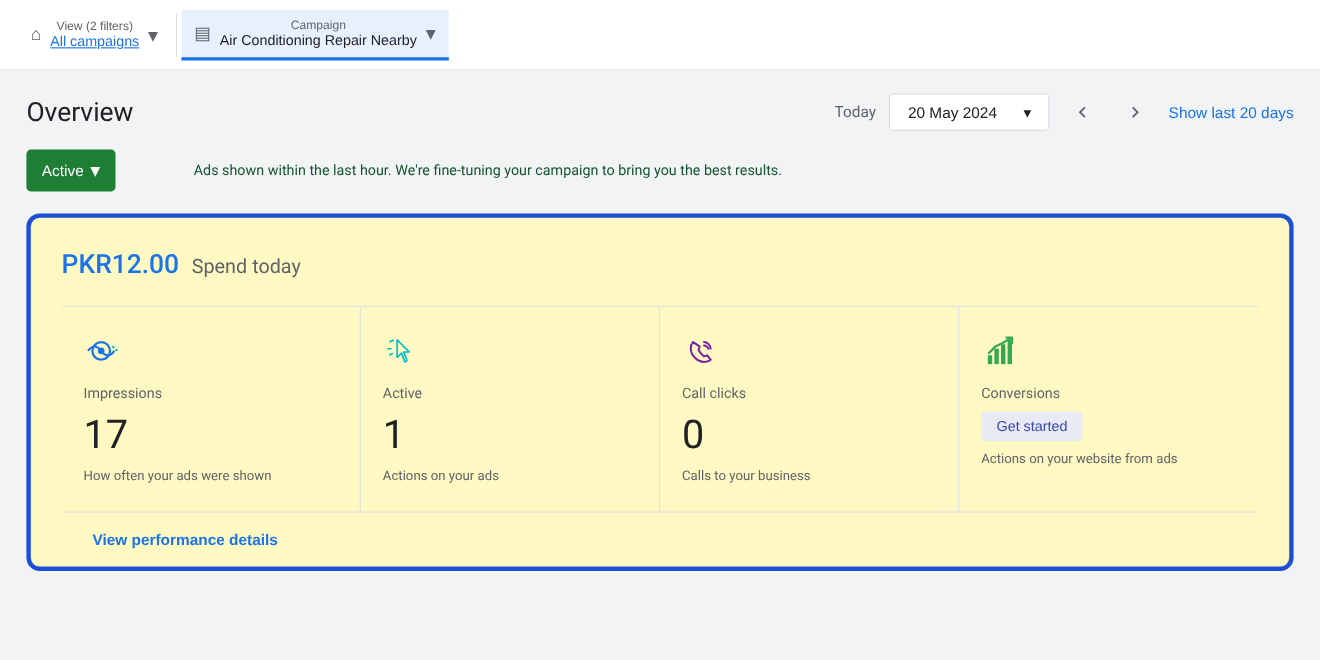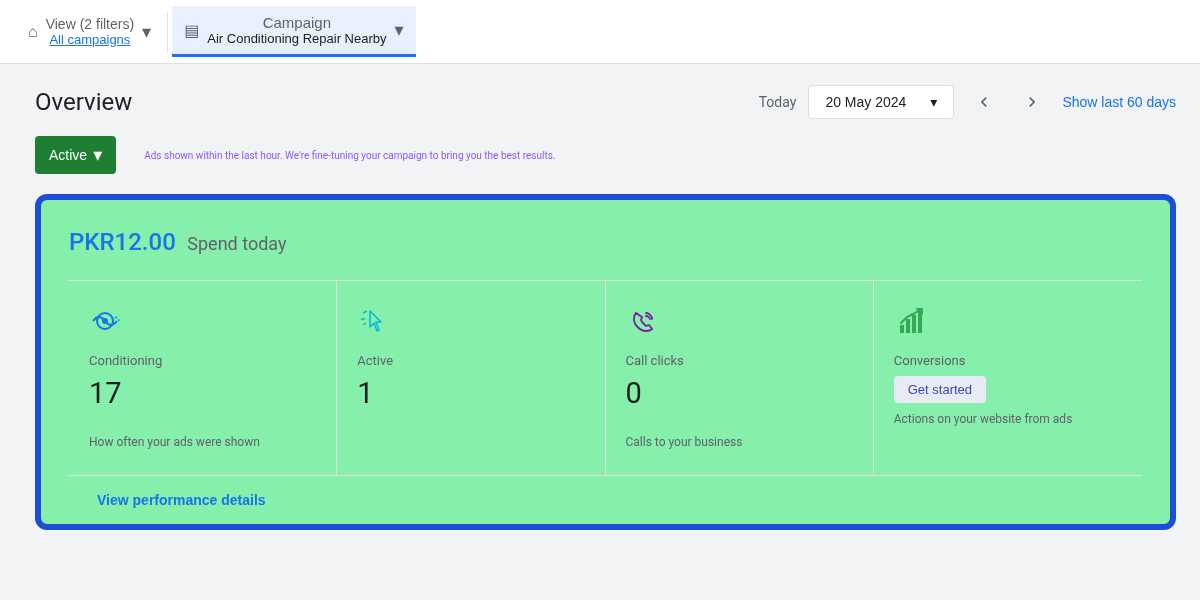--- a/index.html
+++ b/index.html
@@ -26,21 +26,21 @@
       align-items: center;
       gap: 8px;
       padding: 8px 12px;
       border: none;
       background: transparent;
       cursor: pointer;
       font-size: 13px;
       color: #202124;
     }
     .filter-btn .label-small {
-      font-size: 14px;
+      font-size: 11px;
       color: #5f6368;
       display: block;
     }
     .filter-btn .label-main {
       font-size: 13px;
       color: #1a73e8;
       text-decoration: underline;
       display: block;
     }
     .filter-btn .home-icon {
@@ -62,38 +62,38 @@
       align-items: center;
       gap: 8px;
       padding: 8px 12px;
       border: none;
       background: #e8f0fe;
       cursor: pointer;
       border-bottom: 3px solid #1a73e8;
       min-width: 200px;
     }
     .campaign-btn .label-small {
-      font-size: 15px;
+      font-size: 11px;
       color: #5f6368;
       display: block;
     }
     .campaign-btn .label-main {
       font-size: 13px;
       color: #202124;
       display: block;
       text-align: right;
     }
     .campaign-icon {
       font-size: 16px;
       color: #5f6368;
     }
 
     
     .page-content {
-      padding: 0 24px 24px 35px;
+      padding: 0 24px 24px 24px;
       background: #f1f3f4;
     }
 
     
     .overview-header {
       display: flex;
       align-items: center;
       justify-content: space-between;
       padding: 20px 0 16px 0;
     }
@@ -162,29 +162,30 @@
       border-radius: 4px;
       font-size: 14px;
       font-weight: 500;
       cursor: pointer;
       border: none;
     }
     .active-badge .badge-chevron {
       font-size: 18px;
     }
     .active-desc {
-      font-size: 10px;
-      color: #8b5cf6;
+      font-size: 13px;
+      color: #14532d;
+      margin-left: 43px;
     }
 
     
     .stats-card {
-      background: #86efac;
+      background: #fef9c3;
       border-radius: 12px;
-      border: 6px solid #1d4ed8;
+      border: 4px solid #1d4ed8;
       padding: 28px 28px 0 28px;
       overflow: hidden;
     }
 
     .spend-row {
       margin-bottom: 24px;
     }
     .spend-amount {
       font-size: 24px;
       font-weight: 500;
@@ -217,24 +218,24 @@
       display: block;
       height: 36px;
     }
 
     .stat-name {
       font-size: 13px;
       color: #5f6368;
       margin-bottom: 8px;
     }
     .stat-value {
-      font-size: 29px;
+      font-size: 36px;
       font-weight: 400;
       color: #202124;
-      margin-bottom: 24px;
+      margin-bottom: 8px;
     }
     .stat-desc {
       font-size: 12px;
       color: #5f6368;
       line-height: 1.4;
     }
     .get-started-btn {
       display: inline-block;
       padding: 6px 14px;
       background: #e8eaf6;
@@ -299,21 +300,21 @@
       <button class="nav-btn">
         <svg width="20" height="20" viewBox="0 0 24 24" fill="#5f6368">
             <path d="M15.41 7.41L14 6l-6 6 6 6 1.41-1.41L10.83 12z"></path>
           </svg>
       </button>
       <button class="nav-btn">
         <svg width="20" height="20" viewBox="0 0 24 24" fill="#5f6368">
             <path d="M10 6L8.59 7.41 13.17 12l-4.58 4.59L10 18l6-6z"></path>
           </svg>
       </button>
-      <button class="show-last-btn">Show last 60 days</button>
+      <button class="show-last-btn">Show last 20 days</button>
     </div>
   </div>
 
   <div class="active-row">
     <button class="active-badge">
       <span>Active</span>
       <span class="badge-chevron">▾</span>
     </button>
     <span class="active-desc">Ads shown within the last hour. We're fine-tuning your campaign to bring you the best results.</span>
   </div>
@@ -329,36 +330,37 @@
 
       <div class="stat-cell">
         <span class="stat-icon">
           <svg width="32" height="32" viewBox="0 0 32 32" fill="none">
             <circle cx="16" cy="16" r="8" stroke="#1a73e8" stroke-width="2" fill="none"></circle>
             <circle cx="16" cy="16" r="3" fill="#1a73e8"></circle>
             <path d="M4 16 Q10 8 16 16 Q22 24 28 16" stroke="#1a73e8" stroke-width="2" fill="none"></path>
             <path d="M26 12 Q30 14 30 16" stroke="#00bcd4" stroke-width="2" fill="none" stroke-dasharray="2,2"></path>
           </svg>
         </span>
-        <div class="stat-name">Conditioning</div>
+        <div class="stat-name">Impressions</div>
         <div class="stat-value">17</div>
         <div class="stat-desc">How often your ads were shown</div>
       </div>
 
       <div class="stat-cell">
         <span class="stat-icon">
           <svg width="32" height="32" viewBox="0 0 32 32" fill="none">
             <path d="M13 6 L13 22 L17 18 L20 26 L22 25 L19 17 L24 17 Z" stroke="#00bcd4" stroke-width="1.5" fill="none" stroke-linejoin="round"></path>
             <path d="M6 8 L10 6" stroke="#00bcd4" stroke-width="1.5"></path>
             <path d="M4 14 L8 14" stroke="#00bcd4" stroke-width="1.5"></path>
             <path d="M6 20 L9 18" stroke="#00bcd4" stroke-width="1.5"></path>
           </svg>
         </span>
         <div class="stat-name">Active</div>
         <div class="stat-value">1</div>
+        <div class="stat-desc">Actions on your ads</div>
       </div>
 
       <div class="stat-cell">
         <span class="stat-icon">
           <svg width="32" height="32" viewBox="0 0 32 32" fill="none">
             <path d="M10 8 C10 8 8 10 8 14 C8 20 14 26 20 26 C24 26 26 24 26 24 L23 20 L20 21 C20 21 18 19 17 18 C16 17 15 15 15 15 L16 12 Z" stroke="#7b1fa2" stroke-width="1.8" fill="none"></path>
             <path d="M20 8 C23 8 26 11 26 14" stroke="#7b1fa2" stroke-width="1.8" fill="none" stroke-linecap="round"></path>
             <path d="M20 11 C22 11 24 13 24 14" stroke="#7b1fa2" stroke-width="1.8" fill="none" stroke-linecap="round"></path>
           </svg>
         </span>

